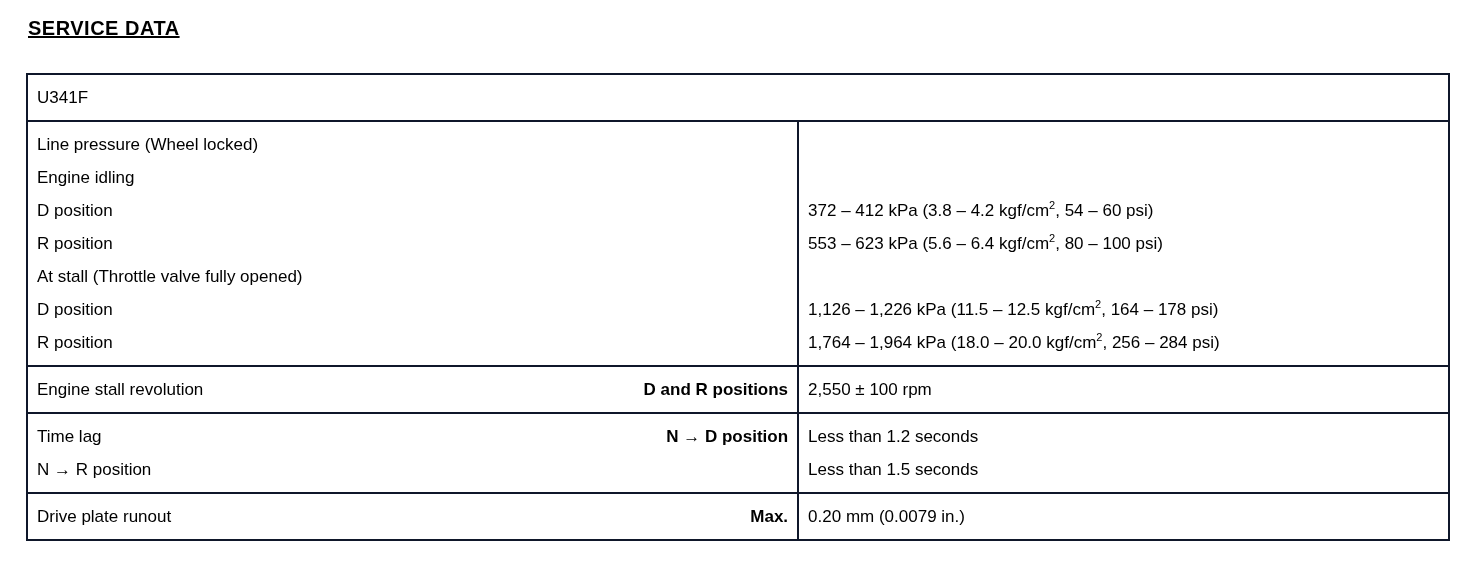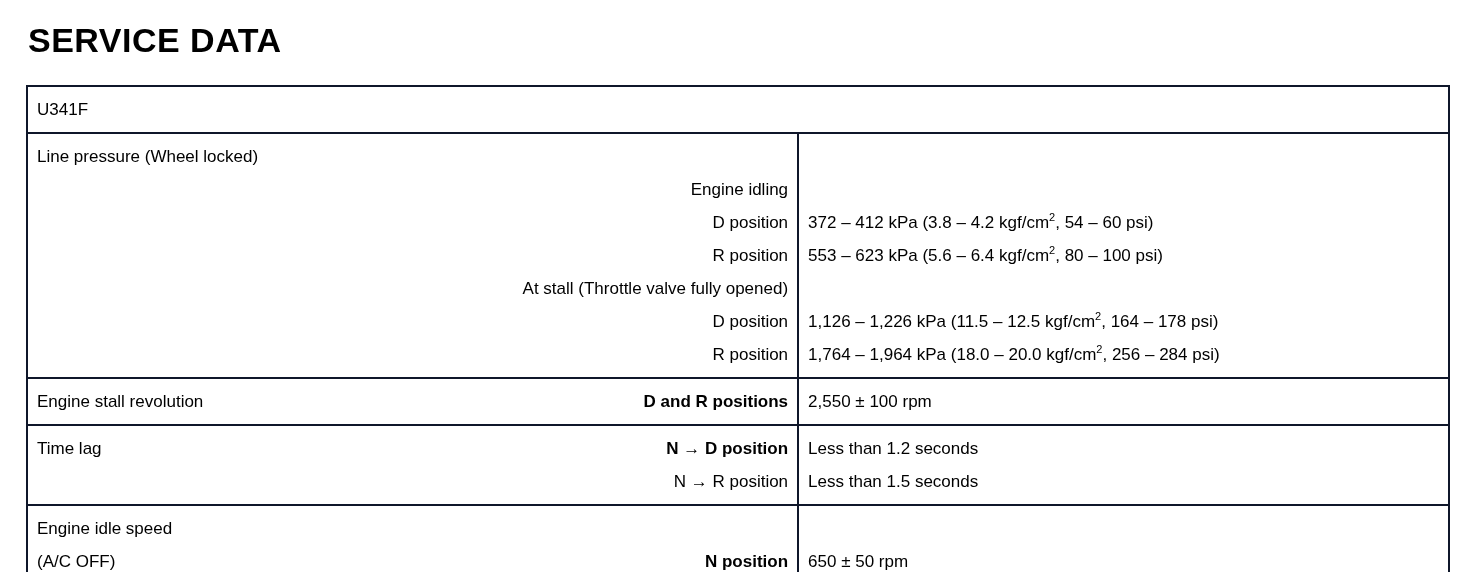--- a/index.html
+++ b/index.html
@@ -15,25 +15,26 @@
     overflow: hidden;
   }
   .page {
     position: relative;
     width: 1472px;
     height: 572px;
     box-sizing: border-box;
     padding: 0;
   }
   .title {
-    font-size: 34px;
+    font-size: 20px;
     font-weight: bold;
     letter-spacing: 0.5px;
-    margin: 20px 0 0 28px;
+    margin: 8px 0 0 28px;
     line-height: 40px;
+    text-decoration: underline;
   }
   table.spec {
     position: absolute;
     left: 26px;
     top: 65px;
     width: 1424px;
     border-collapse: collapse;
     table-layout: fixed;
     font-size: 17px;
   }
@@ -52,21 +53,21 @@
   .rowline {
     display: flex;
     justify-content: space-between;
     align-items: flex-end;
     line-height: 33px;
     white-space: nowrap;
   }
   .rowline .left { text-align: left; }
   .rowline .right { text-align: right; font-weight: bold; }
   .only-right {
-    text-align: right;
+    text-align: left;
     line-height: 33px;
     white-space: nowrap;
   }
   .only-left {
     text-align: left;
     line-height: 33px;
     white-space: nowrap;
   }
   .valline {
     line-height: 33px;
@@ -152,37 +153,20 @@
           </div>
         </td>
         <td>
           <div class="cell-pad">
             <div class="valline">Less than 1.2 seconds</div>
             <div class="valline">Less than 1.5 seconds</div>
           </div>
         </td>
       </tr>
 
-      <tr>
-        <td>
-          <div class="cell-pad">
-            <div class="only-left">Engine idle speed</div>
-            <div class="rowline">
-              <span class="left">(A/C OFF)</span>
-              <span class="right">N position</span>
-            </div>
-          </div>
-        </td>
-        <td>
-          <div class="cell-pad">
-            <div class="blank">&nbsp;</div>
-            <div class="valline">650 ± 50 rpm</div>
-          </div>
-        </td>
-      </tr>
 
       <tr>
         <td>
           <div class="cell-pad">
             <div class="rowline">
               <span class="left">Drive plate runout</span>
               <span class="right">Max.</span>
             </div>
           </div>
         </td>

